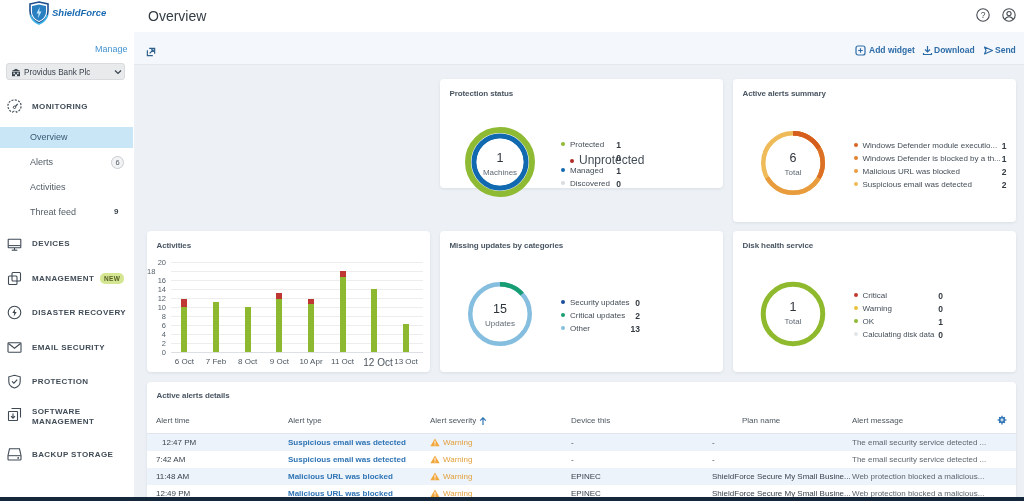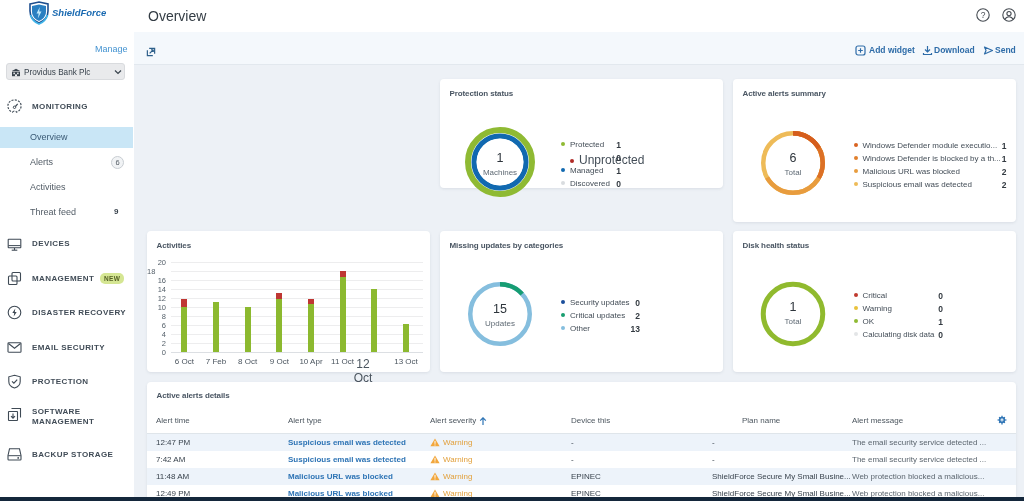--- a/index.html
+++ b/index.html
@@ -258,21 +258,21 @@
       <div class="abs" style="left:129.3px; top:68.0px; width:6px; height:52.5px; background:#8cb92f;"></div>
       <div class="abs" style="left:129.3px; top:62.0px; width:6px; height:6px; background:#bf3733;"></div>
       <div class="abs" style="left:117.3px; top:126px; width:30px; text-align:center; font-size:8px; color:#4b555f;">9 Oct</div>
       <div class="abs" style="left:161.0px; top:72.5px; width:6px; height:48px; background:#8cb92f;"></div>
       <div class="abs" style="left:161.0px; top:67.5px; width:6px; height:5px; background:#bf3733;"></div>
       <div class="abs" style="left:149.0px; top:126px; width:30px; text-align:center; font-size:8px; color:#4b555f;">10 Apr</div>
       <div class="abs" style="left:192.6px; top:46.0px; width:6px; height:74.5px; background:#8cb92f;"></div>
       <div class="abs" style="left:192.6px; top:40.0px; width:6px; height:6px; background:#bf3733;"></div>
       <div class="abs" style="left:180.6px; top:126px; width:30px; text-align:center; font-size:8px; color:#4b555f;">11 Oct</div>
       <div class="abs" style="left:224.3px; top:58.0px; width:6px; height:62.5px; background:#8cb92f;"></div>
-      <div class="abs" style="left:201px; top:126px; width:30px; text-align:center; font-size:12px; color:#4b555f;">12 Oct</div>
+      <div class="abs" style="left:216px; top:126px; width:30px; text-align:center; font-size:10px; color:#4b555f;">12 Oct</div>
       <div class="abs" style="left:256.0px; top:93.0px; width:6px; height:27.5px; background:#8cb92f;"></div>
       <div class="abs" style="left:244.0px; top:126px; width:30px; text-align:center; font-size:8px; color:#4b555f;">13 Oct</div>
     </div>
   </div>
 
   <div class="card" style="left:440px; top:231px; width:283px; height:141px;">
     <div class="cardtitle">Missing updates by categories</div>
     <svg class="abs" style="left:25px; top:48px;" width="70" height="70" viewBox="0 0 70 70">
       <g transform="rotate(-90 35 35)">
         <circle cx="35" cy="35" r="29.75" fill="none" stroke="#85bede" stroke-width="4.5"></circle>
@@ -285,21 +285,21 @@
     </div>
     <div class="leg" style="left:121px; top:67px; font-size:8px;"><span class="dot" style="background:#1b4e9b;"></span>Security updates</div>
     <div class="legval" style="left:170px; top:67px; width:30px;">0</div>
     <div class="leg" style="left:121px; top:79.5px; font-size:8px;"><span class="dot" style="background:#199e70;"></span>Critical updates</div>
     <div class="legval" style="left:170px; top:79.5px; width:30px;">2</div>
     <div class="leg" style="left:121px; top:92.5px; font-size:8px;"><span class="dot" style="background:#85bede;"></span>Other</div>
     <div class="legval" style="left:170px; top:92.5px; width:30px;">13</div>
   </div>
 
   <div class="card" style="left:733px; top:231px; width:283px; height:141px;">
-    <div class="cardtitle">Disk health status</div>
+    <div class="cardtitle">Disk health service</div>
     <svg class="abs" style="left:25px; top:48px;" width="70" height="70" viewBox="0 0 70 70">
       <circle cx="35" cy="35" r="29.75" fill="none" stroke="#90ba2e" stroke-width="5"></circle>
     </svg>
     <div class="dcenter" style="left:30px; top:68.5px; width:60px;">
       <div class="dnum">1</div>
       <div class="dlab">Total</div>
     </div>
     <div class="leg" style="left:120.5px; top:60px; font-size:8px;"><span class="dot" style="background:#c0392e;"></span>Critical</div>
     <div class="legval" style="left:180px; top:60px; width:30px;">0</div>
     <div class="leg" style="left:120.5px; top:72.5px; font-size:8px;"><span class="dot" style="background:#e9c23c;"></span>Warning</div>
@@ -322,21 +322,21 @@
     <div class="th" style="left:565px; top:34px;padding-left:30px;">Plan name</div>
     <div class="th" style="left:705px; top:34px;">Alert message</div>
     <svg class="abs" style="left:850px; top:33px;" width="10" height="10" viewBox="0 0 24 24">
       <path fill="#2e74b5" d="M12 8.5 A3.5 3.5 0 1 0 12 15.5 A3.5 3.5 0 1 0 12 8.5 M12 10.5 A1.5 1.5 0 1 1 12 13.5 A1.5 1.5 0 1 1 12 10.5 Z M10.3 1.5 L10.6 4.2 Q9.5 4.6 8.7 5.3 L6.2 4.2 L4.2 6.2 L5.3 8.7 Q4.6 9.5 4.2 10.6 L1.5 10.3 L1.5 13.7 L4.2 13.4 Q4.6 14.5 5.3 15.3 L4.2 17.8 L6.2 19.8 L8.7 18.7 Q9.5 19.4 10.6 19.8 L10.3 22.5 L13.7 22.5 L13.4 19.8 Q14.5 19.4 15.3 18.7 L17.8 19.8 L19.8 17.8 L18.7 15.3 Q19.4 14.5 19.8 13.4 L22.5 13.7 L22.5 10.3 L19.8 10.6 Q19.4 9.5 18.7 8.7 L19.8 6.2 L17.8 4.2 L15.3 5.3 Q14.5 4.6 13.4 4.2 L13.7 1.5 Z" fill-rule="evenodd"></path>
     </svg>
     <div class="abs" style="left:0; top:51px; width:869px; border-top:1px solid #dfe5ea;"></div>
 
     <div class="abs" style="left:0; top:52px; width:869px; height:17px; background:#edf3fa;"></div>
     <div class="abs" style="left:0; top:86px; width:869px; height:17px; background:#edf3fa;"></div>
 
-    <div class="td" style="left:9px; top:56px;">12:47 PM</div>
+    <div class="td" style="left:15px; top:56px;">12:47 PM</div>
     <div class="tdlink" style="left:141px; top:56px;">Suspicious email was detected</div>
     <svg class="abs" style="left:283px; top:56px;" width="10" height="9" viewBox="0 0 10 9">
         <path d="M5 0.5 L9.6 8.2 L0.4 8.2 Z" fill="#f2a73d"></path>
         <rect x="4.5" y="2.8" width="1" height="3" fill="#fff"></rect>
         <rect x="4.5" y="6.5" width="1" height="1" fill="#fff"></rect>
       </svg>
       <div class="warn" style="left:296px; top:56px;">Warning</div>
     <div class="td" style="left:424px; top:56px;">-</div>
     <div class="td" style="left:565px; top:56px;">-</div>
     <div class="tdmsg" style="left:705px; top:56px;">The email security service detected ...</div>

